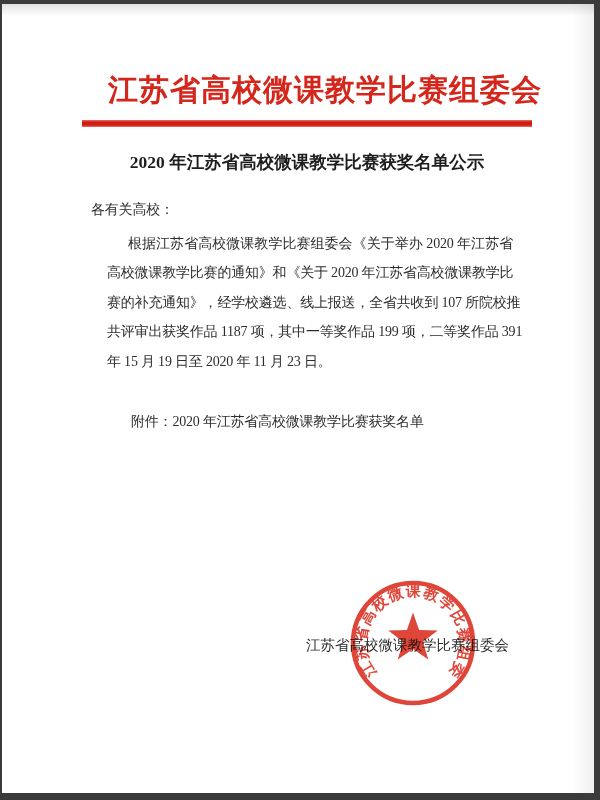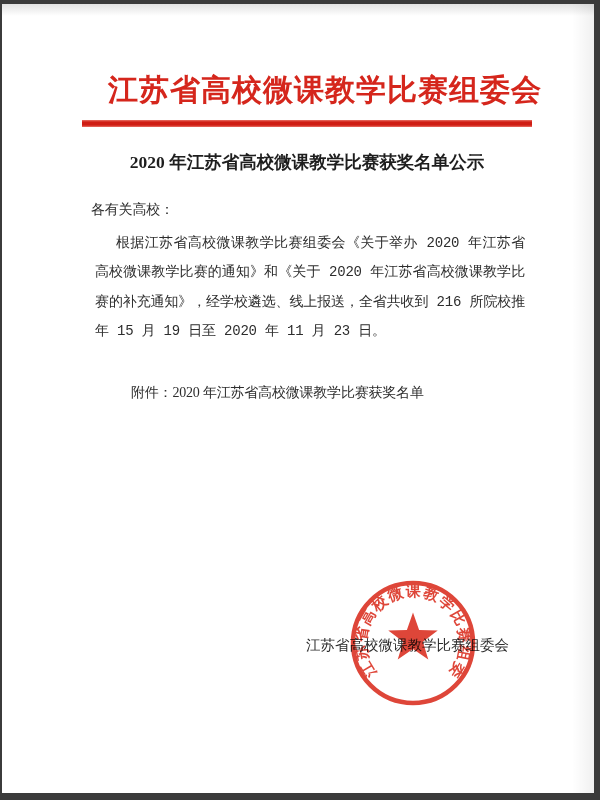--- a/index.html
+++ b/index.html
@@ -57,21 +57,21 @@
     white-space: nowrap;
   }
   .body-text {
     position: absolute;
     left: 89px; top: 191px; width: 438px;
     font-size: 14px;
     line-height: 29.5px;
     color: #2d2d2d;
     letter-spacing: -0.2px;
   }
-  .para { margin: 4px; font-family: Liberation Mono, monospace; }
+  .para { margin: 16px; }
   .para1 { margin-top: 4px; }
   .para2 { margin-top: 6px; }
   .attachment { margin-top: 31px; white-space: nowrap; margin-left: 40px; }
   .jline {
     text-align: justify;
     text-align-last: justify;
     white-space: nowrap;
     overflow: visible;
   }
   .jline.first { text-indent: 1.5em; }
@@ -108,21 +108,22 @@
     <div class="red-rule"></div>
 
     <div class="doc-title">2020 年江苏省高校微课教学比赛获奖名单公示</div>
 
     <div class="body-text">
       <div class="salutation">各有关高校：</div>
 
       <div class="para para1">
         <div class="jline first">根据江苏省高校微课教学比赛组委会《关于举办 2020 年江苏省</div>
         <div class="jline">高校微课教学比赛的通知》和《关于 2020 年江苏省高校微课教学比</div>
-        <div class="jline">赛的补充通知》，经学校遴选、线上报送，全省共收到 216 所院校推</div>
+        <div class="jline">赛的补充通知》，经学校遴选、线上报送，全省共收到 107 所院校推</div>
+        <div class="jline">共评审出获奖作品 1187 项，其中一等奖作品 199 项，二等奖作品 391</div>
         <div class="jline last">年 15 月 19 日至 2020 年 11 月 23 日。</div>
       </div>
 
 
       <div class="attachment">附件：2020 年江苏省高校微课教学比赛获奖名单</div>
     </div>
 
     <div class="signature-block">
       <div>江苏省高校微课教学比赛组委会</div>
     </div>

